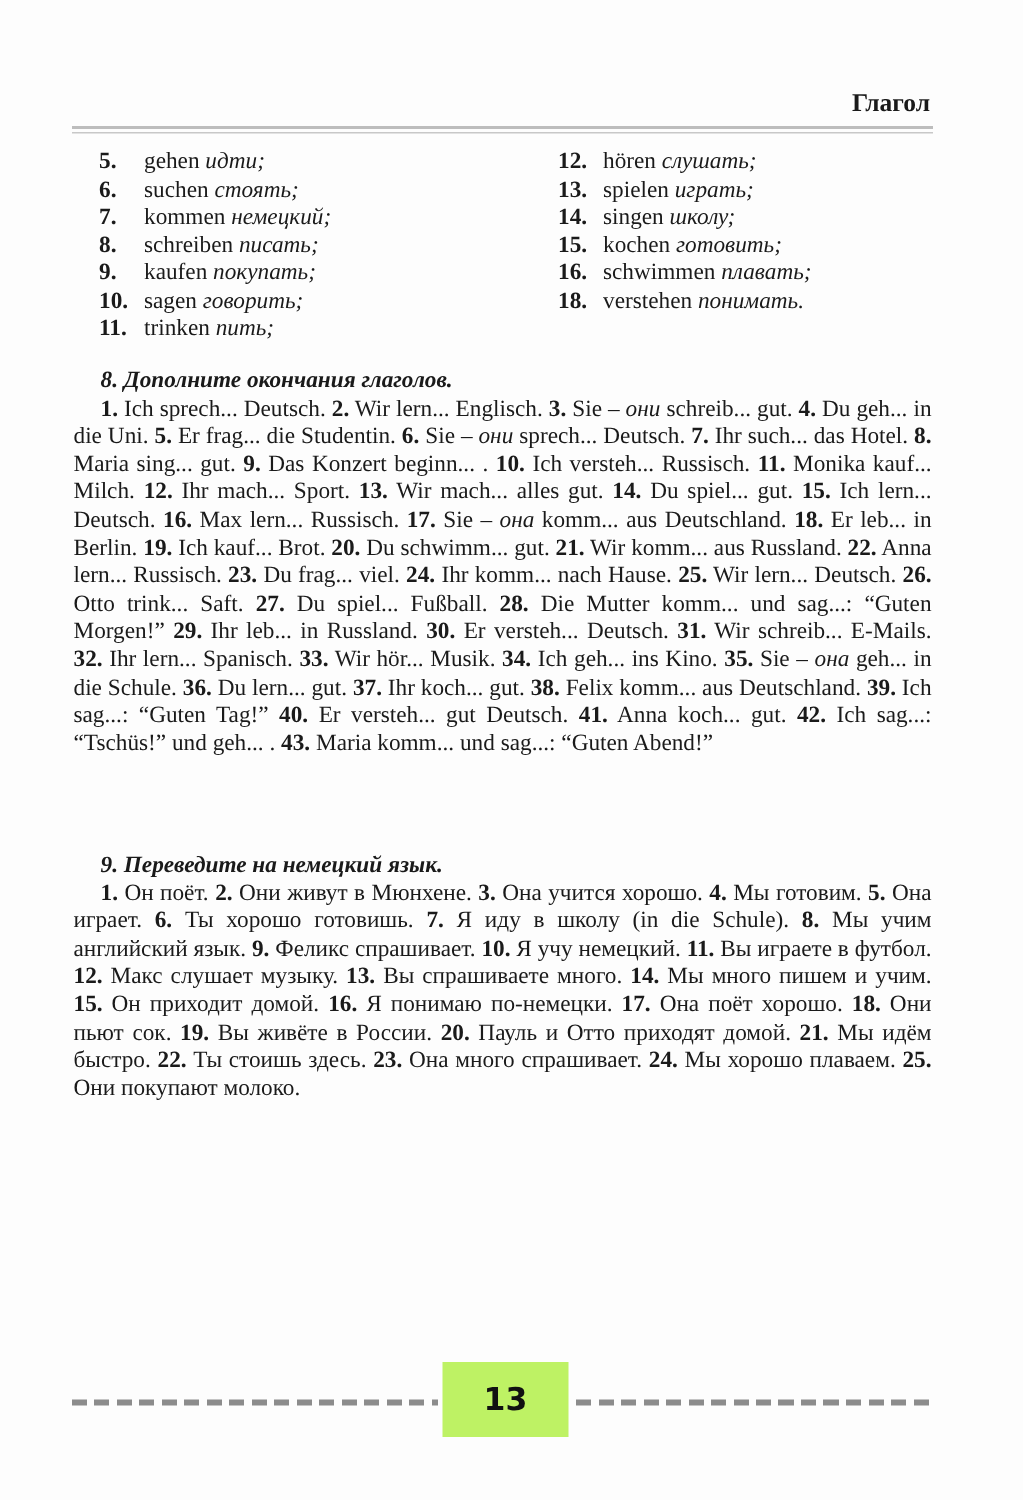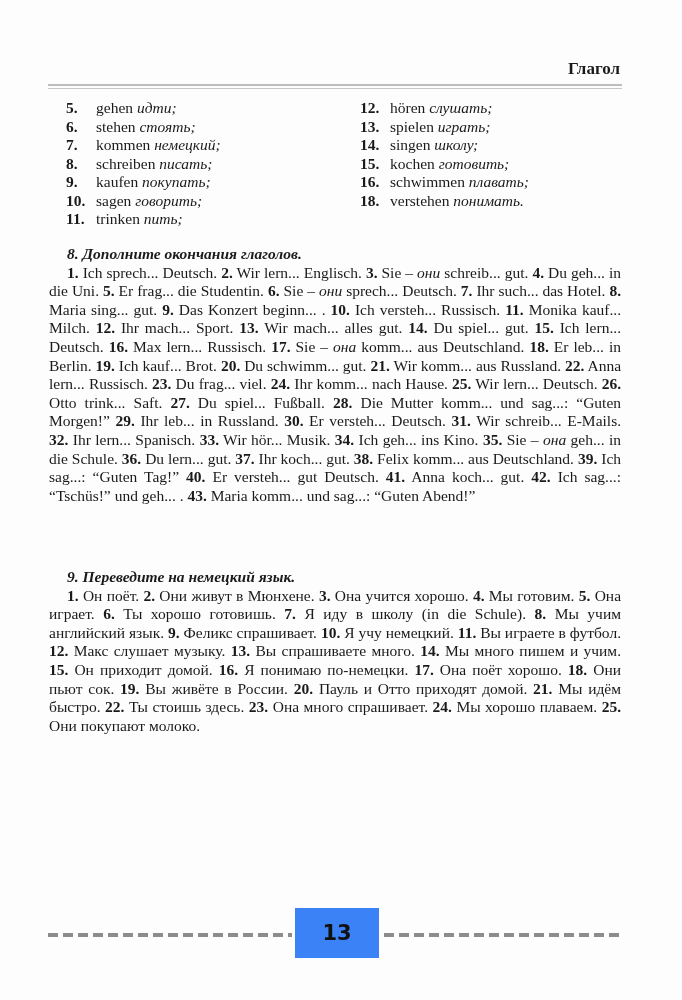--- a/index.html
+++ b/index.html
@@ -5,55 +5,55 @@
   html, body { margin: 0; padding: 0; background: #fdfdfd; }
   body { width: 682px; height: 1000px; position: relative; overflow: hidden;
          font-family: "Liberation Serif", "DejaVu Serif", serif; color: #1a1a1a; }
   .page-header { position: absolute; left: 48px; right: 60px; top: 58px; }
   .header-title { text-align: right; font-weight: bold; font-size: 17px; line-height: 22px; padding-right: 2px; }
   .header-rule { margin-top: 4px; height: 5px; border-top: 2px solid #bdbdbd; border-bottom: 1px solid #c8c8c8; box-sizing: border-box; }
 
   .verb-list { position: absolute; top: 99px; left: 66px; width: 560px; font-size: 15.5px; line-height: 18.5px; }
   .verb-col { position: absolute; top: 0; }
   .verb-col.left { left: 0; }
-  .verb-col.right { left: 294px; }
+  .verb-col.right { left: 306px; }
   .verb-item { white-space: nowrap; }
   .verb-num { display: inline-block; width: 30px; font-weight: bold; }
   .verb-stem { font-weight: normal; text-align: center; }
   .verb-tr { font-style: italic; }
 
   .exercise { position: absolute; left: 49px; width: 572px; font-size: 15.5px; line-height: 18.6px; text-align: justify; }
   .ex8 { top: 245px; }
   .ex9 { top: 568px; }
   .ex-title { font-weight: bold; font-style: italic; padding-left: 18px; }
   .ex-body { text-indent: 18px; margin: 0; }
   .ex-body b { font-weight: bold; }
   .ex-body i { font-style: italic; }
 
   .footer { position: absolute; left: 48px; right: 60px; top: 908px; height: 50px; }
   .dash-line { position: absolute; top: 25px; height: 4px;
      background-image: repeating-linear-gradient(to right, #8c8c8c 0 10px, transparent 10px 15px); }
   .dash-left { left: 0; width: 244px; }
   .dash-right { left: 336px; width: 238px; }
-  .page-box { position: absolute; left: 247px; width: 84px; top: 0; height: 50px; background: #3b82f6;
+  .page-box { position: absolute; left: 247px; width: 84px; top: 0; height: 50px; background: #bef264;
      display: flex; align-items: center; justify-content: center;
      font-family: "DejaVu Sans", sans-serif; font-weight: bold; font-size: 21px; color: #111; }
 </style>
 </head>
 <body>
 
 <div class="page-header">
   <div class="header-title">Глагол</div>
   <div class="header-rule"></div>
 </div>
 
 <div class="verb-list">
   <div class="verb-col left" id="verb-left">
       <div class="verb-item"><span class="verb-num">5.</span><span class="verb-stem">geh</span><span class="verb-ending">en </span><span class="verb-tr">идти;</span></div>
-      <div class="verb-item"><span class="verb-num">6.</span><span class="verb-stem">steh</span><span class="verb-ending">en </span><span class="verb-tr">стоять;</span></div>
+      <div class="verb-item"><span class="verb-num">6.</span><span class="verb-stem">such</span><span class="verb-ending">en </span><span class="verb-tr">стоять;</span></div>
       <div class="verb-item"><span class="verb-num">7.</span><span class="verb-stem">komm</span><span class="verb-ending">en </span><span class="verb-tr">немецкий;</span></div>
       <div class="verb-item"><span class="verb-num">8.</span><span class="verb-stem">schreib</span><span class="verb-ending">en </span><span class="verb-tr">писать;</span></div>
       <div class="verb-item"><span class="verb-num">9.</span><span class="verb-stem">kauf</span><span class="verb-ending">en </span><span class="verb-tr">покупать;</span></div>
       <div class="verb-item"><span class="verb-num">10.</span><span class="verb-stem">sag</span><span class="verb-ending">en </span><span class="verb-tr">говорить;</span></div>
       <div class="verb-item"><span class="verb-num">11.</span><span class="verb-stem">trink</span><span class="verb-ending">en </span><span class="verb-tr">пить;</span></div>
     </div>
   <div class="verb-col right" id="verb-right">
       <div class="verb-item"><span class="verb-num">12.</span><span class="verb-stem">hör</span><span class="verb-ending">en </span><span class="verb-tr">слушать;</span></div>
       <div class="verb-item"><span class="verb-num">13.</span><span class="verb-stem">spiel</span><span class="verb-ending">en </span><span class="verb-tr">играть;</span></div>
       <div class="verb-item"><span class="verb-num">14.</span><span class="verb-stem">sing</span><span class="verb-ending">en </span><span class="verb-tr">школу;</span></div>

